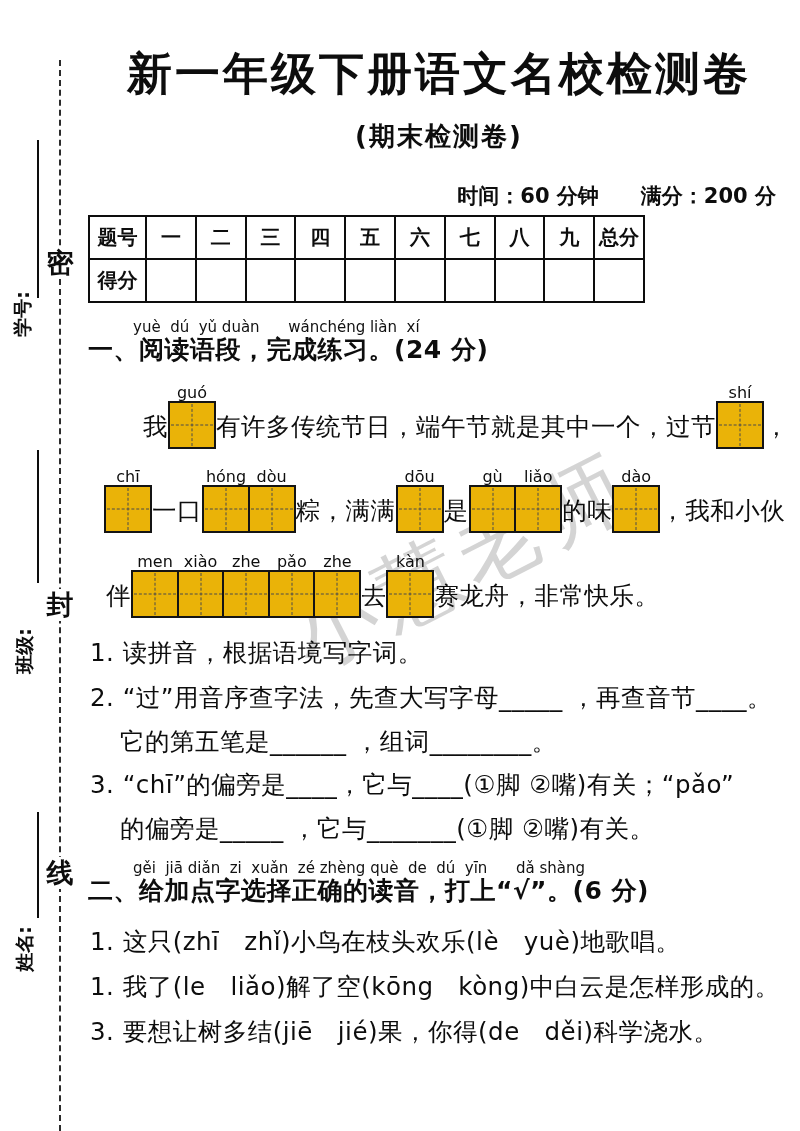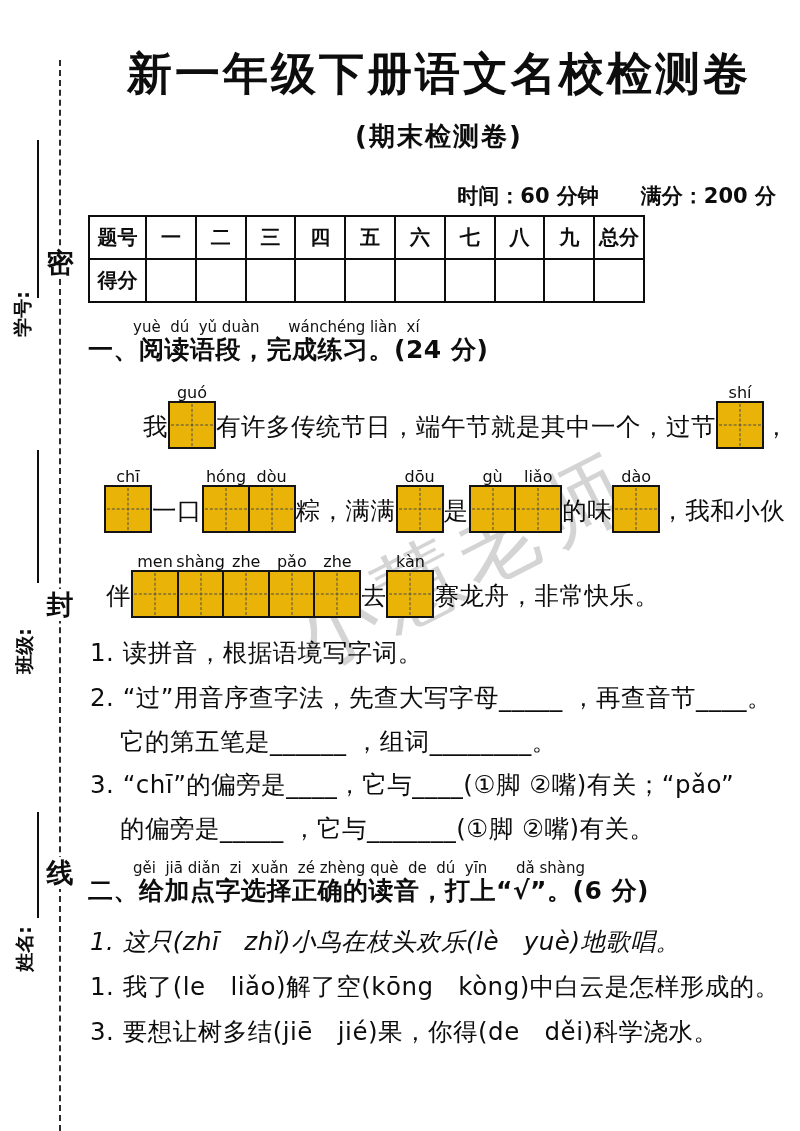--- a/index.html
+++ b/index.html
@@ -67,21 +67,21 @@
                  border-top:1.6px dashed #4a4a4a; transform:translateY(-50%); }
   .py { position:absolute; left:50%; top:-20px; transform:translateX(-50%);
         font-size:16px; font-style:normal; font-weight:500; white-space:pre; z-index:2; }
 
   .qline { position:absolute; font-size:24.5px; font-weight:500; letter-spacing:0.5px; white-space:pre; }
   .q1  { left:90px;  top:636px; }
   .q2a { left:90px;  top:681px; }
   .q2b { left:120px; top:725px; }
   .q3a { left:90px;  top:768px; }
   .q3b { left:120px; top:812px; }
-  .it1 { left:90px;  top:925px;font-style:italic; }
+  .it1 { left:90px;  top:925px; }
   .it2 { left:90px;  top:970px; }
   .it3 { left:90px;  top:1015px; }
 </style>
 </head>
 <body>
 
 <div class="page">
 
   <div class="dash-line"></div>
   <div class="write-line wl1"></div>
@@ -187,21 +187,21 @@
       </span>
     <span class="run">，我和小伙</span>
   </div>
 
   <div class="pline pl3">
     <span class="run">伴</span>
     <span class="tian">
         <i class="py">men</i>
       </span>
     <span class="tian">
-        <i class="py">shàng</i>
+        <i class="py">xiào</i>
       </span>
     <span class="tian">
         <i class="py">zhe</i>
       </span>
     <span class="tian">
         <i class="py">pǎo</i>
       </span>
     <span class="tian">
         <i class="py">zhe</i>
       </span>

